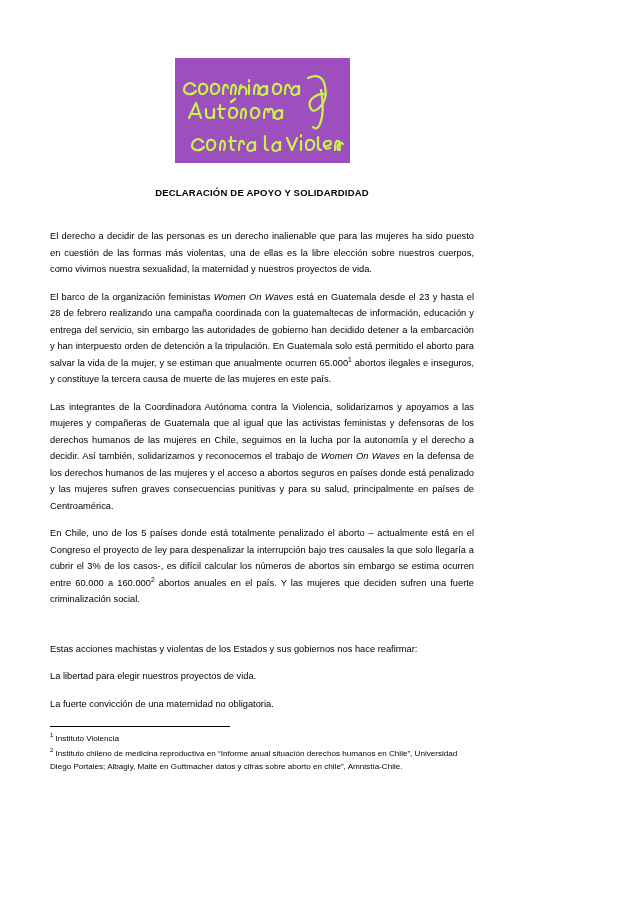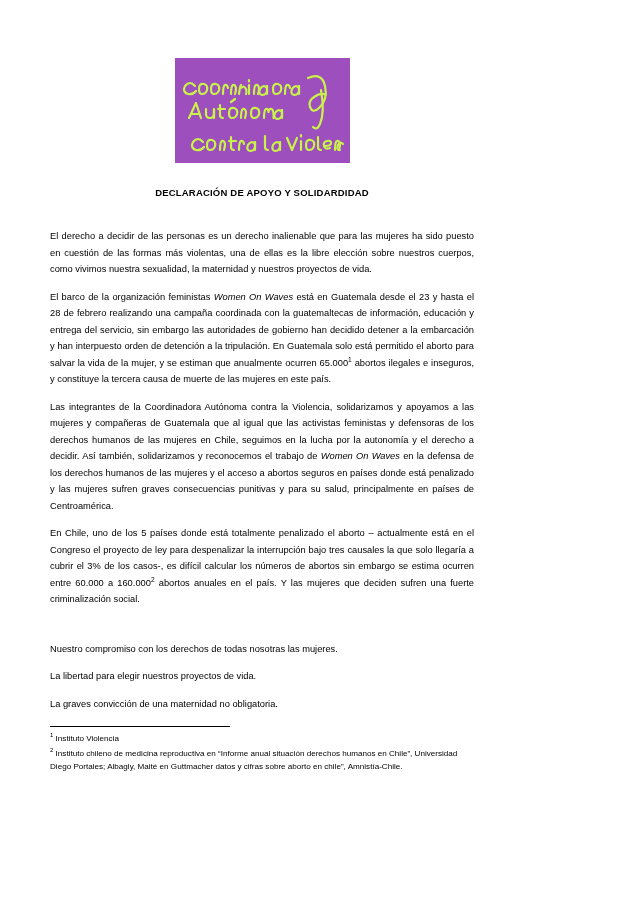--- a/index.html
+++ b/index.html
@@ -174,23 +174,23 @@
     <p class="para">
       <span>Las integrantes de la Coordinadora Autónoma contra la Violencia, solidarizamos y apoyamos a las mujeres y compañeras de Guatemala que al igual que las activistas feministas y defensoras de los derechos humanos de las mujeres en Chile, seguimos en la lucha por la autonomía y el derecho a decidir. Así también, solidarizamos y reconocemos el trabajo de </span><em>Women On Waves</em><span>  en la defensa de los derechos humanos de las mujeres y el acceso a abortos seguros en países donde está  penalizado y  las mujeres sufren graves consecuencias punitivas y para su salud, principalmente en países de Centroamérica.</span>
     </p>
 
     <p class="para">
       <span>En Chile, uno de los 5 países donde está totalmente penalizado el aborto – actualmente está en el Congreso el proyecto de ley para despenalizar la interrupción bajo tres causales la que solo llegaría a cubrir el 3% de los casos-, es difícil calcular los números de abortos sin embargo se estima ocurren entre 60.000 a 160.000</span><sup>2</sup><span> abortos anuales en el país. Y las mujeres que deciden sufren una fuerte criminalización social.</span>
     </p>
 
     <div class="spacer-lg"></div>
 
-    <p class="list-line">Nuestro compromiso con los derechos de todas nosotras las mujeres.</p>
+    <p class="list-line">Estas acciones machistas y violentas de los Estados y sus gobiernos nos hace reafirmar:</p>
     <p class="list-line">La libertad para elegir nuestros proyectos de vida.</p>
-    <p class="list-line">La graves convicción de una maternidad no obligatoria.</p>
+    <p class="list-line">La fuerte convicción de una maternidad no obligatoria.</p>
 
   </div>
 
   <div class="footnote-sep"></div>
 
   <div class="footnotes">
     <p class="footnote">
       <sup>1</sup><span> Instituto Violencia</span>
     </p>
     <p class="footnote">

